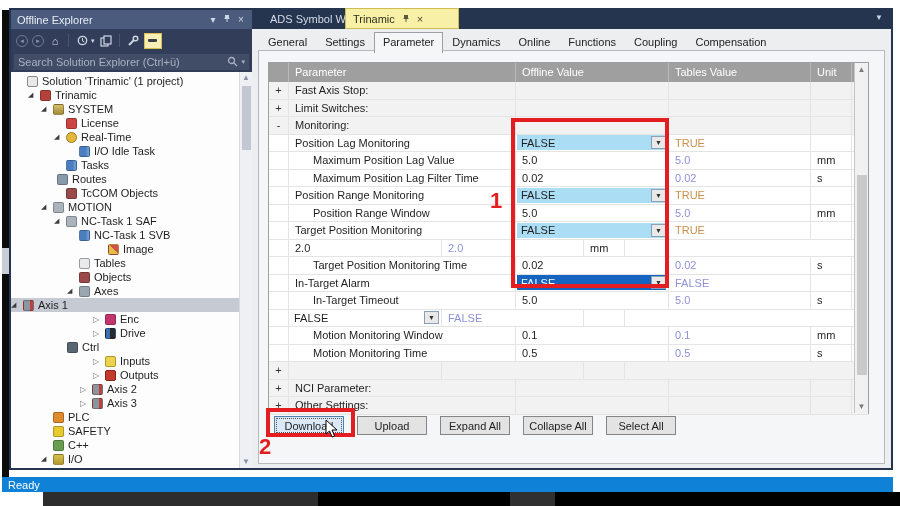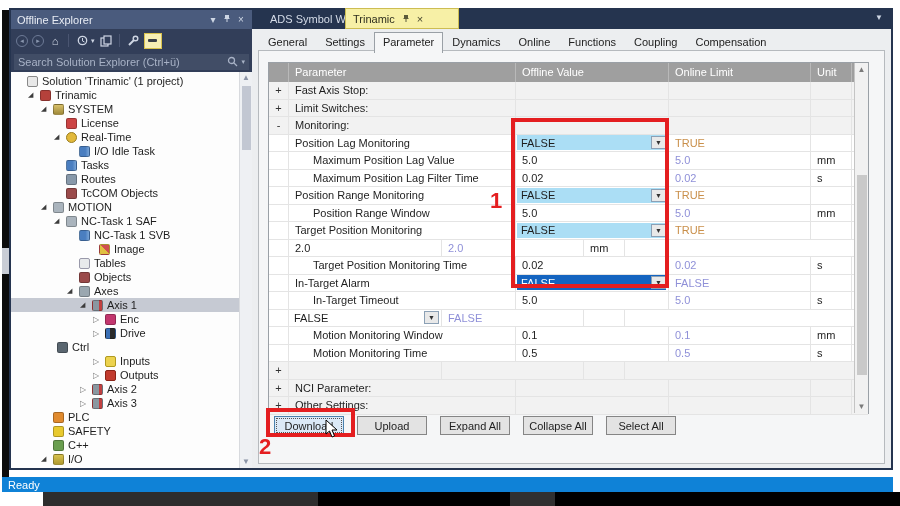--- a/index.html
+++ b/index.html
@@ -226,21 +226,21 @@
           <div class="tree-row" style="padding-left: 56px;">
             <span class="expander"></span>
             <span class="ticon task-icon"></span>
             <span class="tlabel">I/O Idle Task</span>
           </div>
           <div class="tree-row" style="padding-left: 43px;">
             <span class="expander"></span>
             <span class="ticon tasks-icon"></span>
             <span class="tlabel">Tasks</span>
           </div>
-          <div class="tree-row" style="padding-left: 43px;">
+          <div class="tree-row" style="padding-left: 34px;">
             <span class="expander"></span>
             <span class="ticon routes-icon"></span>
             <span class="tlabel">Routes</span>
           </div>
           <div class="tree-row" style="padding-left: 43px;">
             <span class="expander"></span>
             <span class="ticon tccom-icon"></span>
             <span class="tlabel">TcCOM Objects</span>
           </div>
           <div class="tree-row" style="padding-left: 30px;">
@@ -251,56 +251,56 @@
           <div class="tree-row" style="padding-left: 43px;">
             <span class="expander">◢</span>
             <span class="ticon nctask-icon"></span>
             <span class="tlabel">NC-Task 1 SAF</span>
           </div>
           <div class="tree-row" style="padding-left: 56px;">
             <span class="expander"></span>
             <span class="ticon task-icon"></span>
             <span class="tlabel">NC-Task 1 SVB</span>
           </div>
-          <div class="tree-row" style="padding-left: 76px;">
+          <div class="tree-row" style="padding-left: 44px; margin-left: 41px;">
             <span class="expander"></span>
             <span class="ticon image-icon"></span>
             <span class="tlabel">Image</span>
           </div>
           <div class="tree-row" style="padding-left: 56px;">
             <span class="expander"></span>
             <span class="ticon tables-icon"></span>
             <span class="tlabel">Tables</span>
           </div>
           <div class="tree-row" style="padding-left: 56px;">
             <span class="expander"></span>
             <span class="ticon objects-icon"></span>
             <span class="tlabel">Objects</span>
           </div>
           <div class="tree-row" style="padding-left: 56px;">
             <span class="expander">◢</span>
             <span class="ticon axes-icon"></span>
             <span class="tlabel">Axes</span>
           </div>
-          <div class="tree-row selected" style="padding-left: 69px;">
+          <div class="tree-row selected" style="">
             <span class="expander">◢</span>
             <span class="ticon axis-icon"></span>
             <span class="tlabel">Axis 1</span>
           </div>
           <div class="tree-row" style="padding-left: 82px;">
             <span class="expander collapsed-g">▷</span>
             <span class="ticon encoder-icon"></span>
             <span class="tlabel">Enc</span>
           </div>
           <div class="tree-row" style="padding-left: 82px;">
             <span class="expander collapsed-g">▷</span>
             <span class="ticon drive-icon"></span>
             <span class="tlabel">Drive</span>
           </div>
-          <div class="tree-row" style="padding-left: 34px;">
+          <div class="tree-row" style="padding-left: 44px;">
             <span class="expander"></span>
             <span class="ticon ctrl-icon"></span>
             <span class="tlabel">Ctrl</span>
           </div>
           <div class="tree-row" style="padding-left: 82px;">
             <span class="expander collapsed-g">▷</span>
             <span class="ticon inputs-icon"></span>
             <span class="tlabel">Inputs</span>
           </div>
           <div class="tree-row" style="padding-left: 82px;">
@@ -362,21 +362,21 @@
         <span class="sub-tab">Functions</span>
         <span class="sub-tab">Coupling</span>
         <span class="sub-tab">Compensation</span>
       </div>
 
     <div class="grid">
       <div class="ghead">
         <div class="gc gc-exp"></div>
         <div class="gc gc-param">Parameter</div>
         <div class="gc gc-off">Offline Value</div>
-        <div class="gc gc-on">Online Limit</div>
+        <div class="gc gc-on">Tables Value</div>
         <div class="gc gc-unit">Unit</div>
       </div>
       <div>
           <div class="grow cat">
             <div class="gc gc-exp">+</div>
             <div class="gc gc-param" style="padding-left: 6px;">Fast Axis Stop:</div>
             <div class="gc gc-off"></div>
             <div class="gc gc-on cell-pad"></div>
             <div class="gc gc-unit cell-pad"></div>
           </div>

